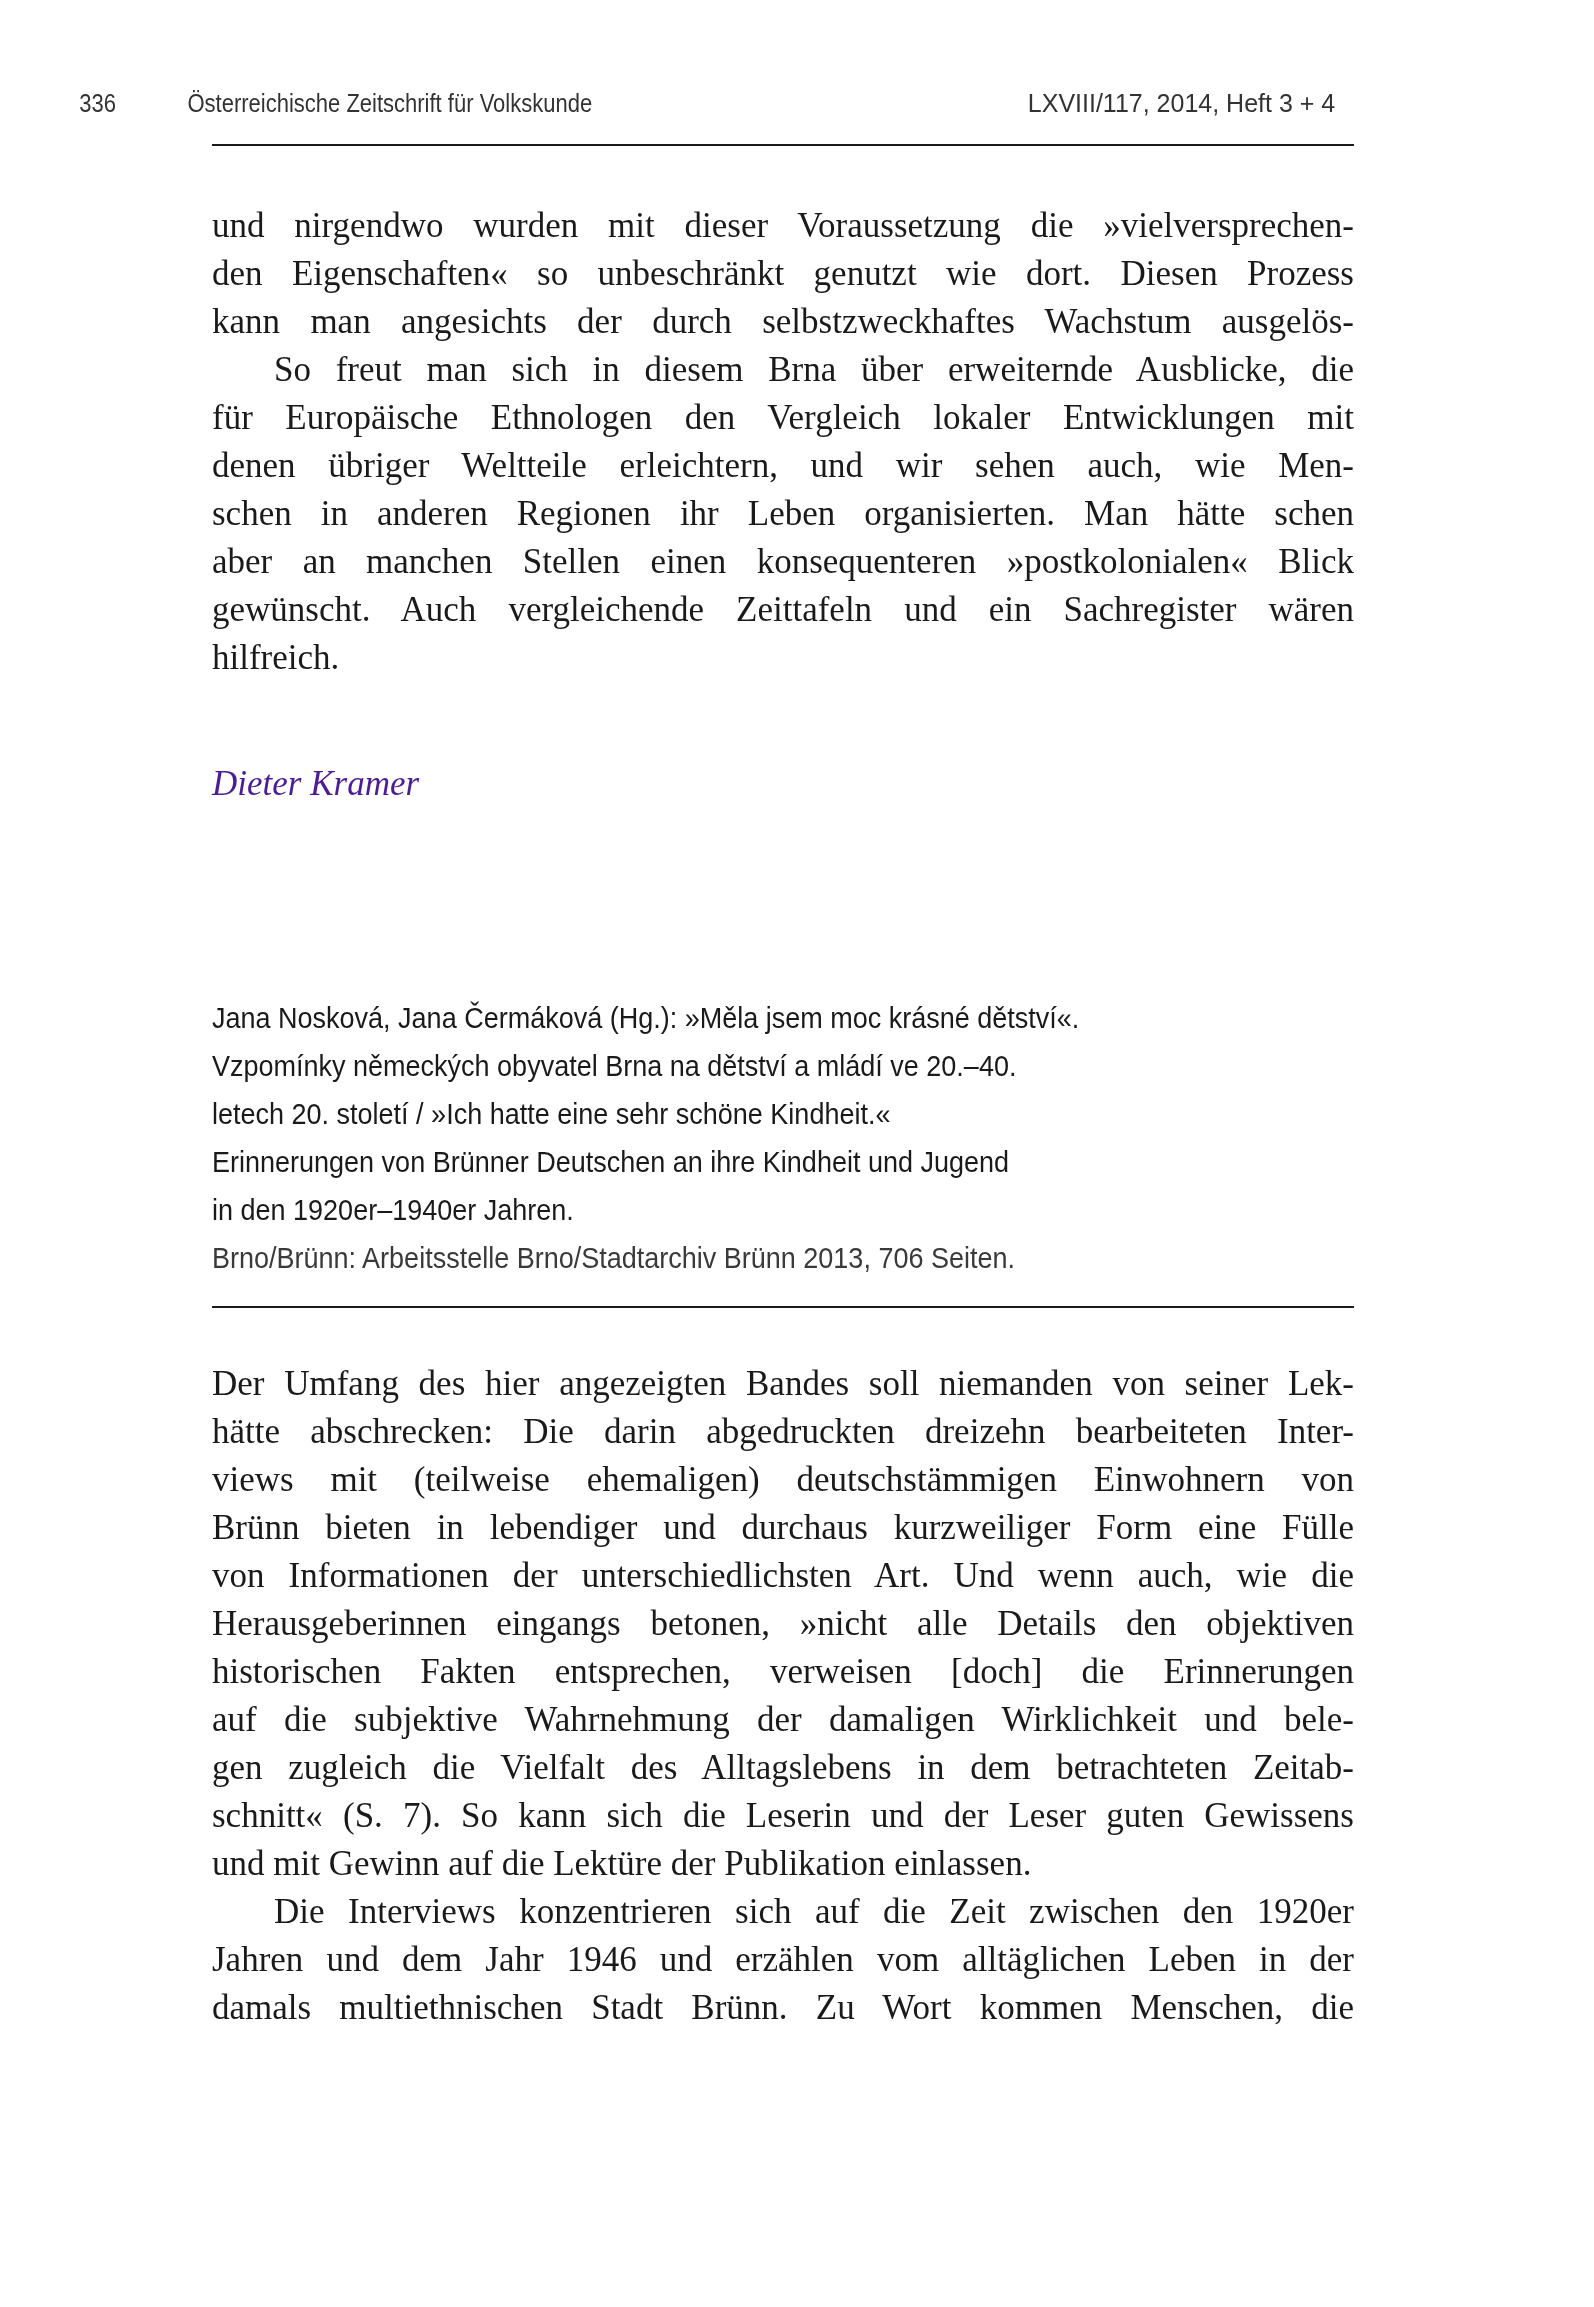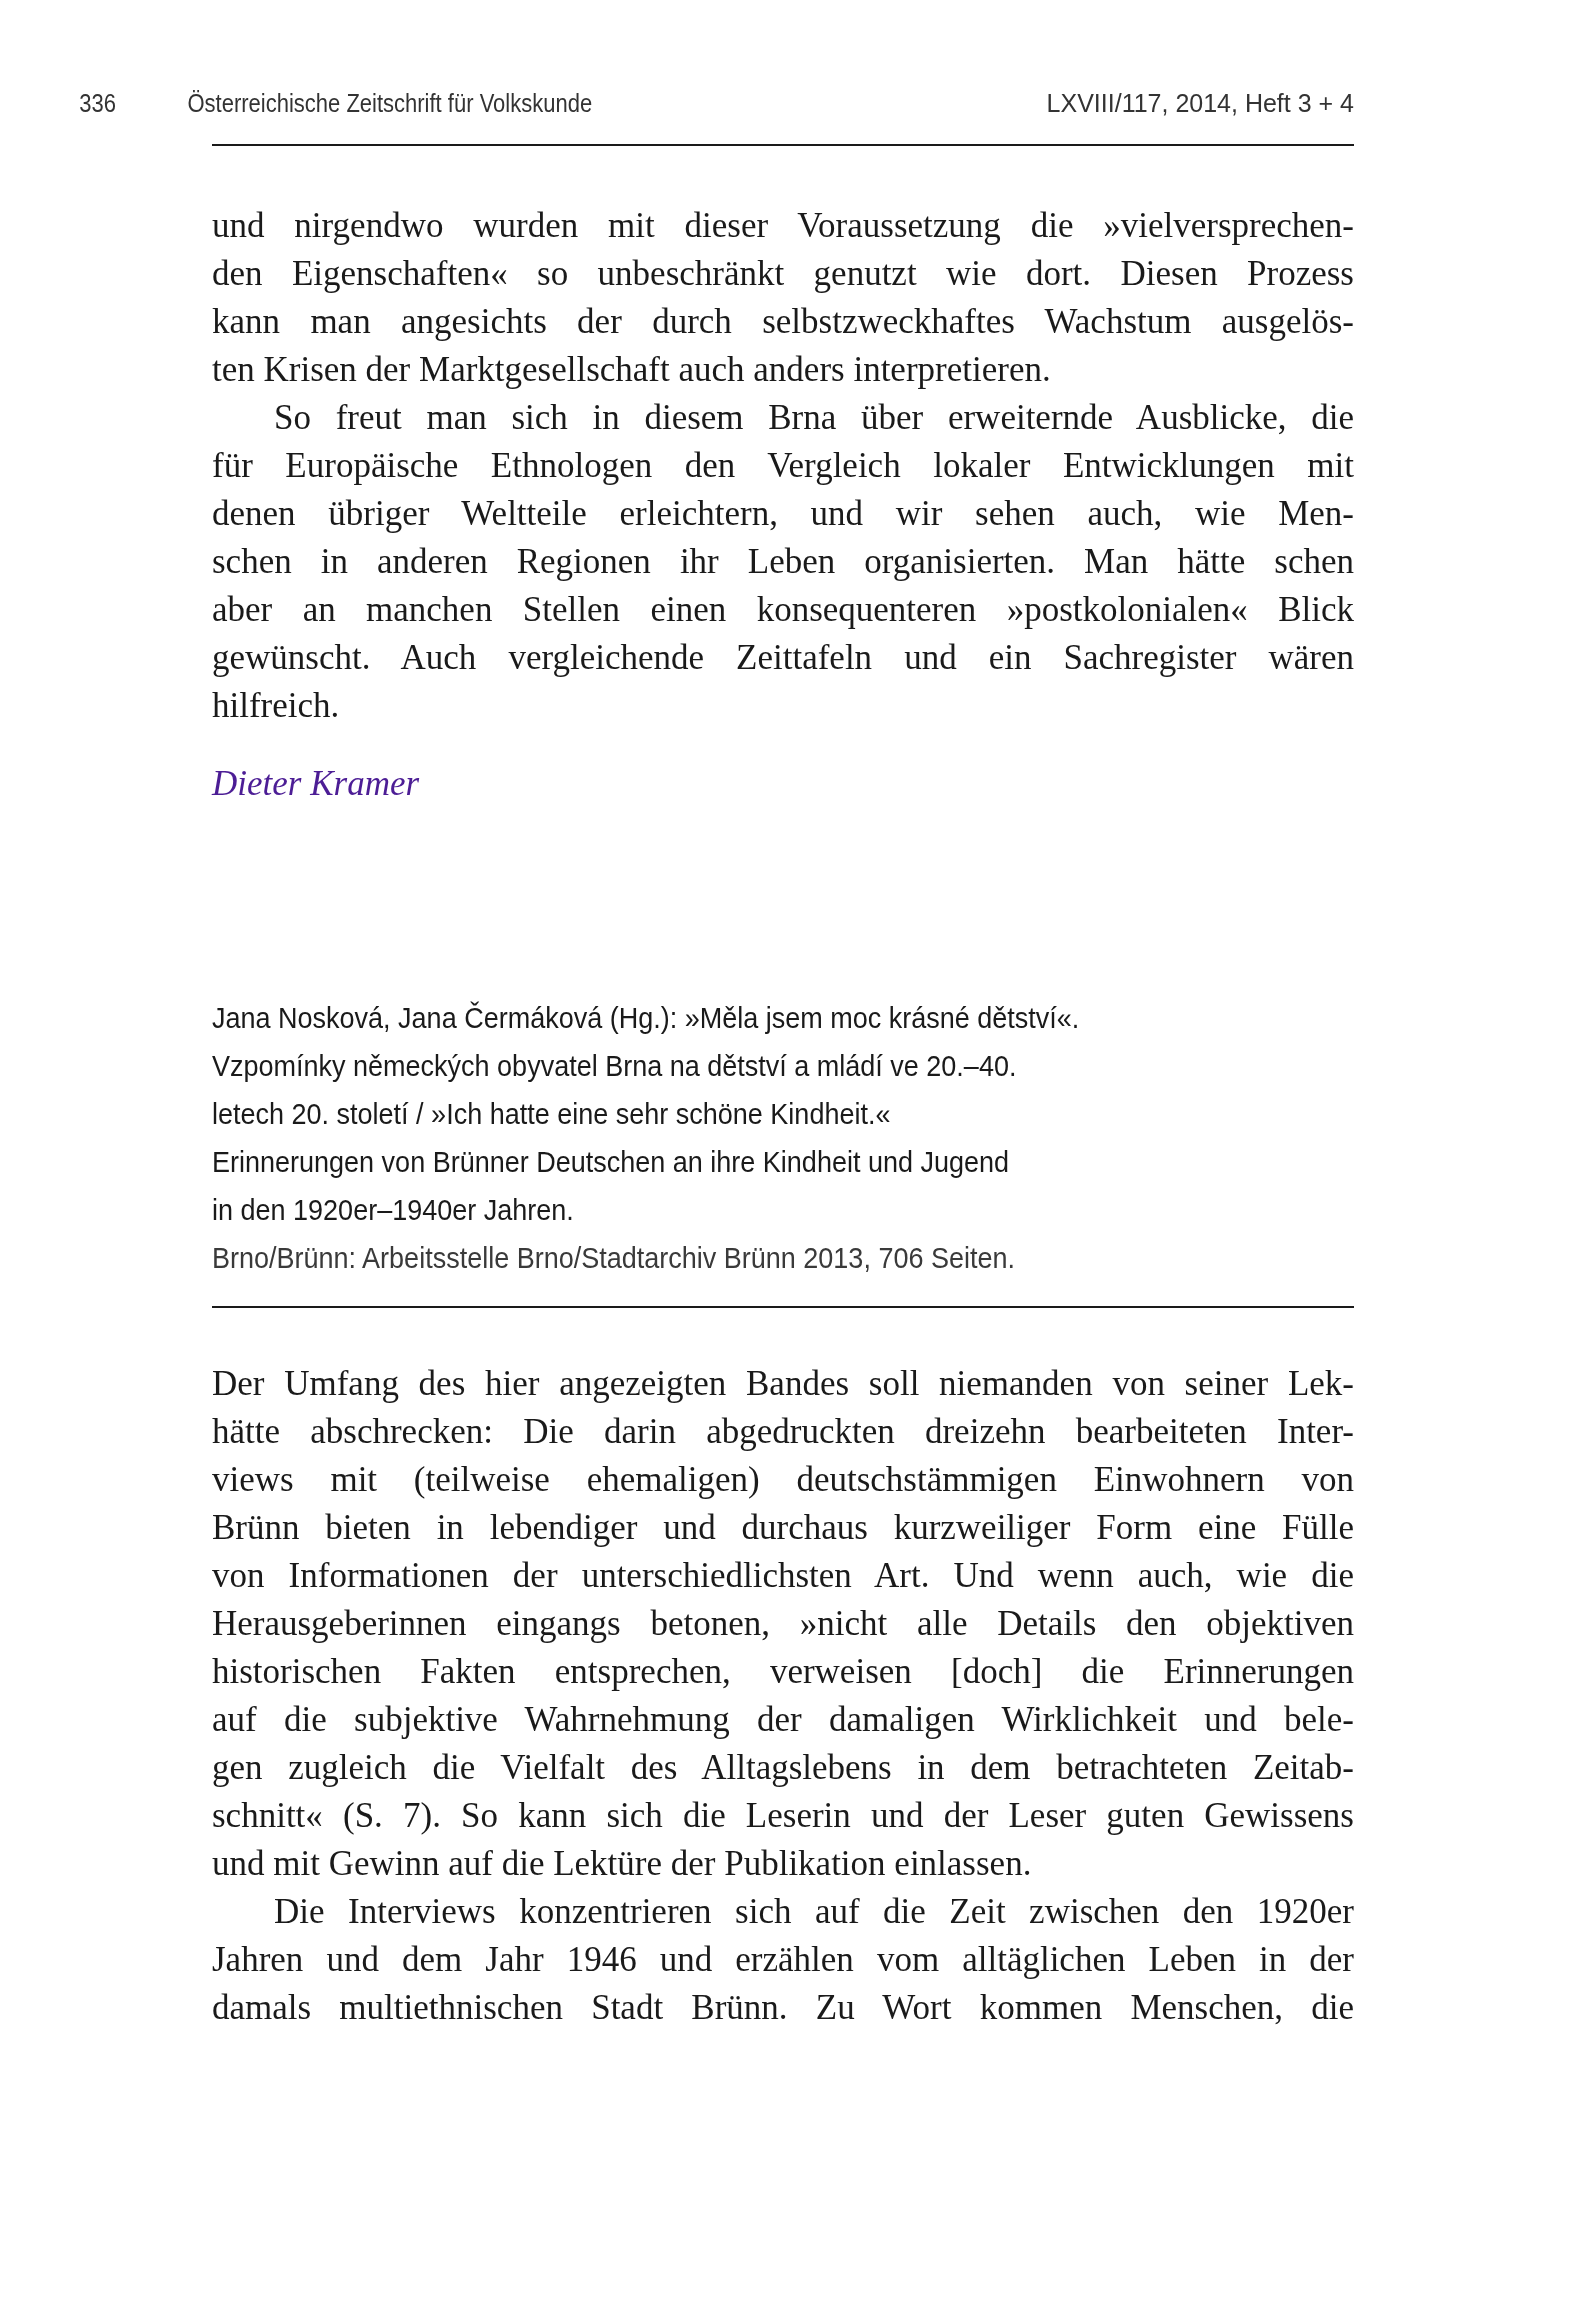--- a/index.html
+++ b/index.html
@@ -38,21 +38,21 @@
     }
     .issue-info-wrap {
       position: absolute;
       left: 1009px;
       top: 89px;
       width: 345px;
       height: 40px;
       font-family: "Liberation Sans", sans-serif;
       font-size: 25px;
       color: #333333;
-      text-align: right;
+      text-align: center;
     }
     .rule {
       position: absolute;
       left: 212px;
       width: 1142px;
       height: 1.6px;
       background: #1a1a1a;
     }
     .rule-top { top: 144px; }
     .rule-mid { top: 1306px; }
@@ -126,21 +126,20 @@
 <div class="issue-info-wrap">
   <span class="issue-info-text">LXVIII/117, 2014, Heft 3 + 4</span>
 </div>
 <div class="rule rule-top"></div>
 
 <div class="serif-block block-1">
   <div>
     <span class="line">und nirgendwo wurden mit dieser Voraussetzung die »vielversprechen-</span>
     <span class="line">den Eigenschaften« so unbeschränkt genutzt wie dort. Diesen Prozess</span>
     <span class="line">kann man angesichts der durch selbstzweckhaftes Wachstum ausgelös-</span>
-    <span class="line last">ten Krisen der Marktgesellschaft auch anders interpretieren.</span>
   </div>
   <div>
     <span class="line indent">So freut man sich in diesem Brna über erweiternde Ausblicke, die</span>
     <span class="line">für Europäische Ethnologen den Vergleich lokaler Entwicklungen mit</span>
     <span class="line">denen übriger Weltteile erleichtern, und wir sehen auch, wie Men-</span>
     <span class="line">schen in anderen Regionen ihr Leben organisierten. Man hätte schen</span>
     <span class="line">aber an manchen Stellen einen konsequenteren »postkolonialen« Blick</span>
     <span class="line">gewünscht. Auch vergleichende Zeittafeln und ein Sachregister wären</span>
     <span class="line last">hilfreich.</span>
   </div>

